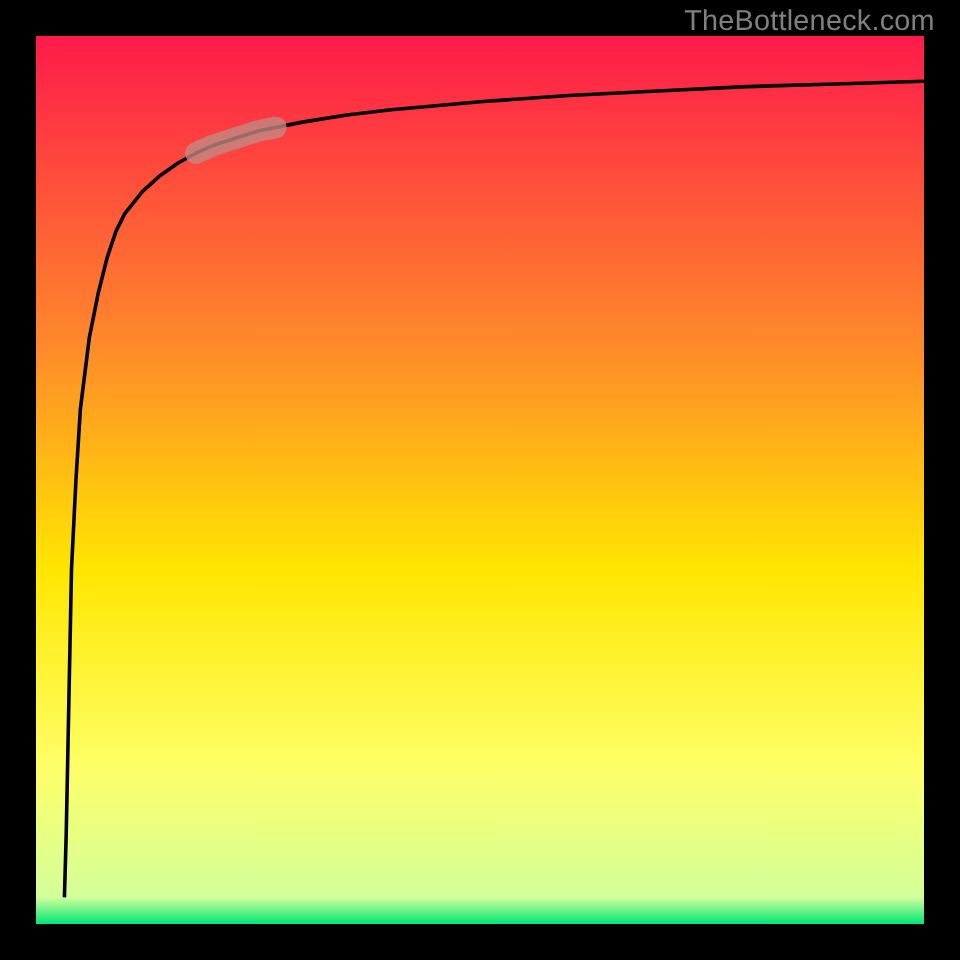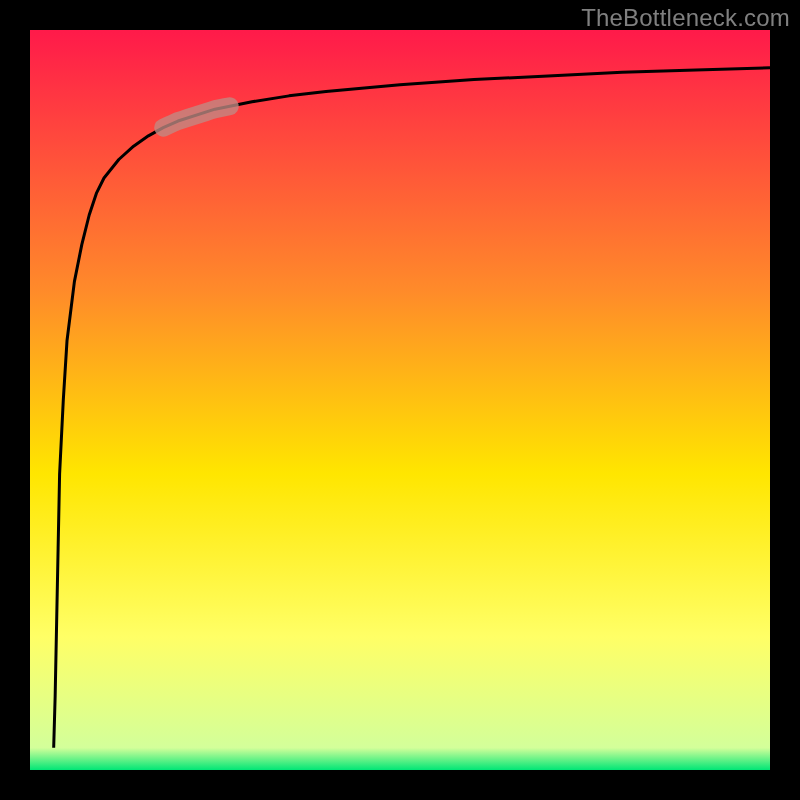--- a/index.html
+++ b/index.html
@@ -12,21 +12,21 @@
     font-family: Arial, Helvetica, sans-serif;
   }
   .stage {
     position: relative;
     width: 800px;
     height: 800px;
   }
   .attribution {
     position: absolute;
     top: 4px;
-    right: 10px;
+    right: 21px;
     color: #808080;
     font-size: 24px;
     font-weight: 400;
     letter-spacing: 0.2px;
     z-index: 20;
   }
   svg {
     position: absolute;
     top: 0;
     left: 0;

